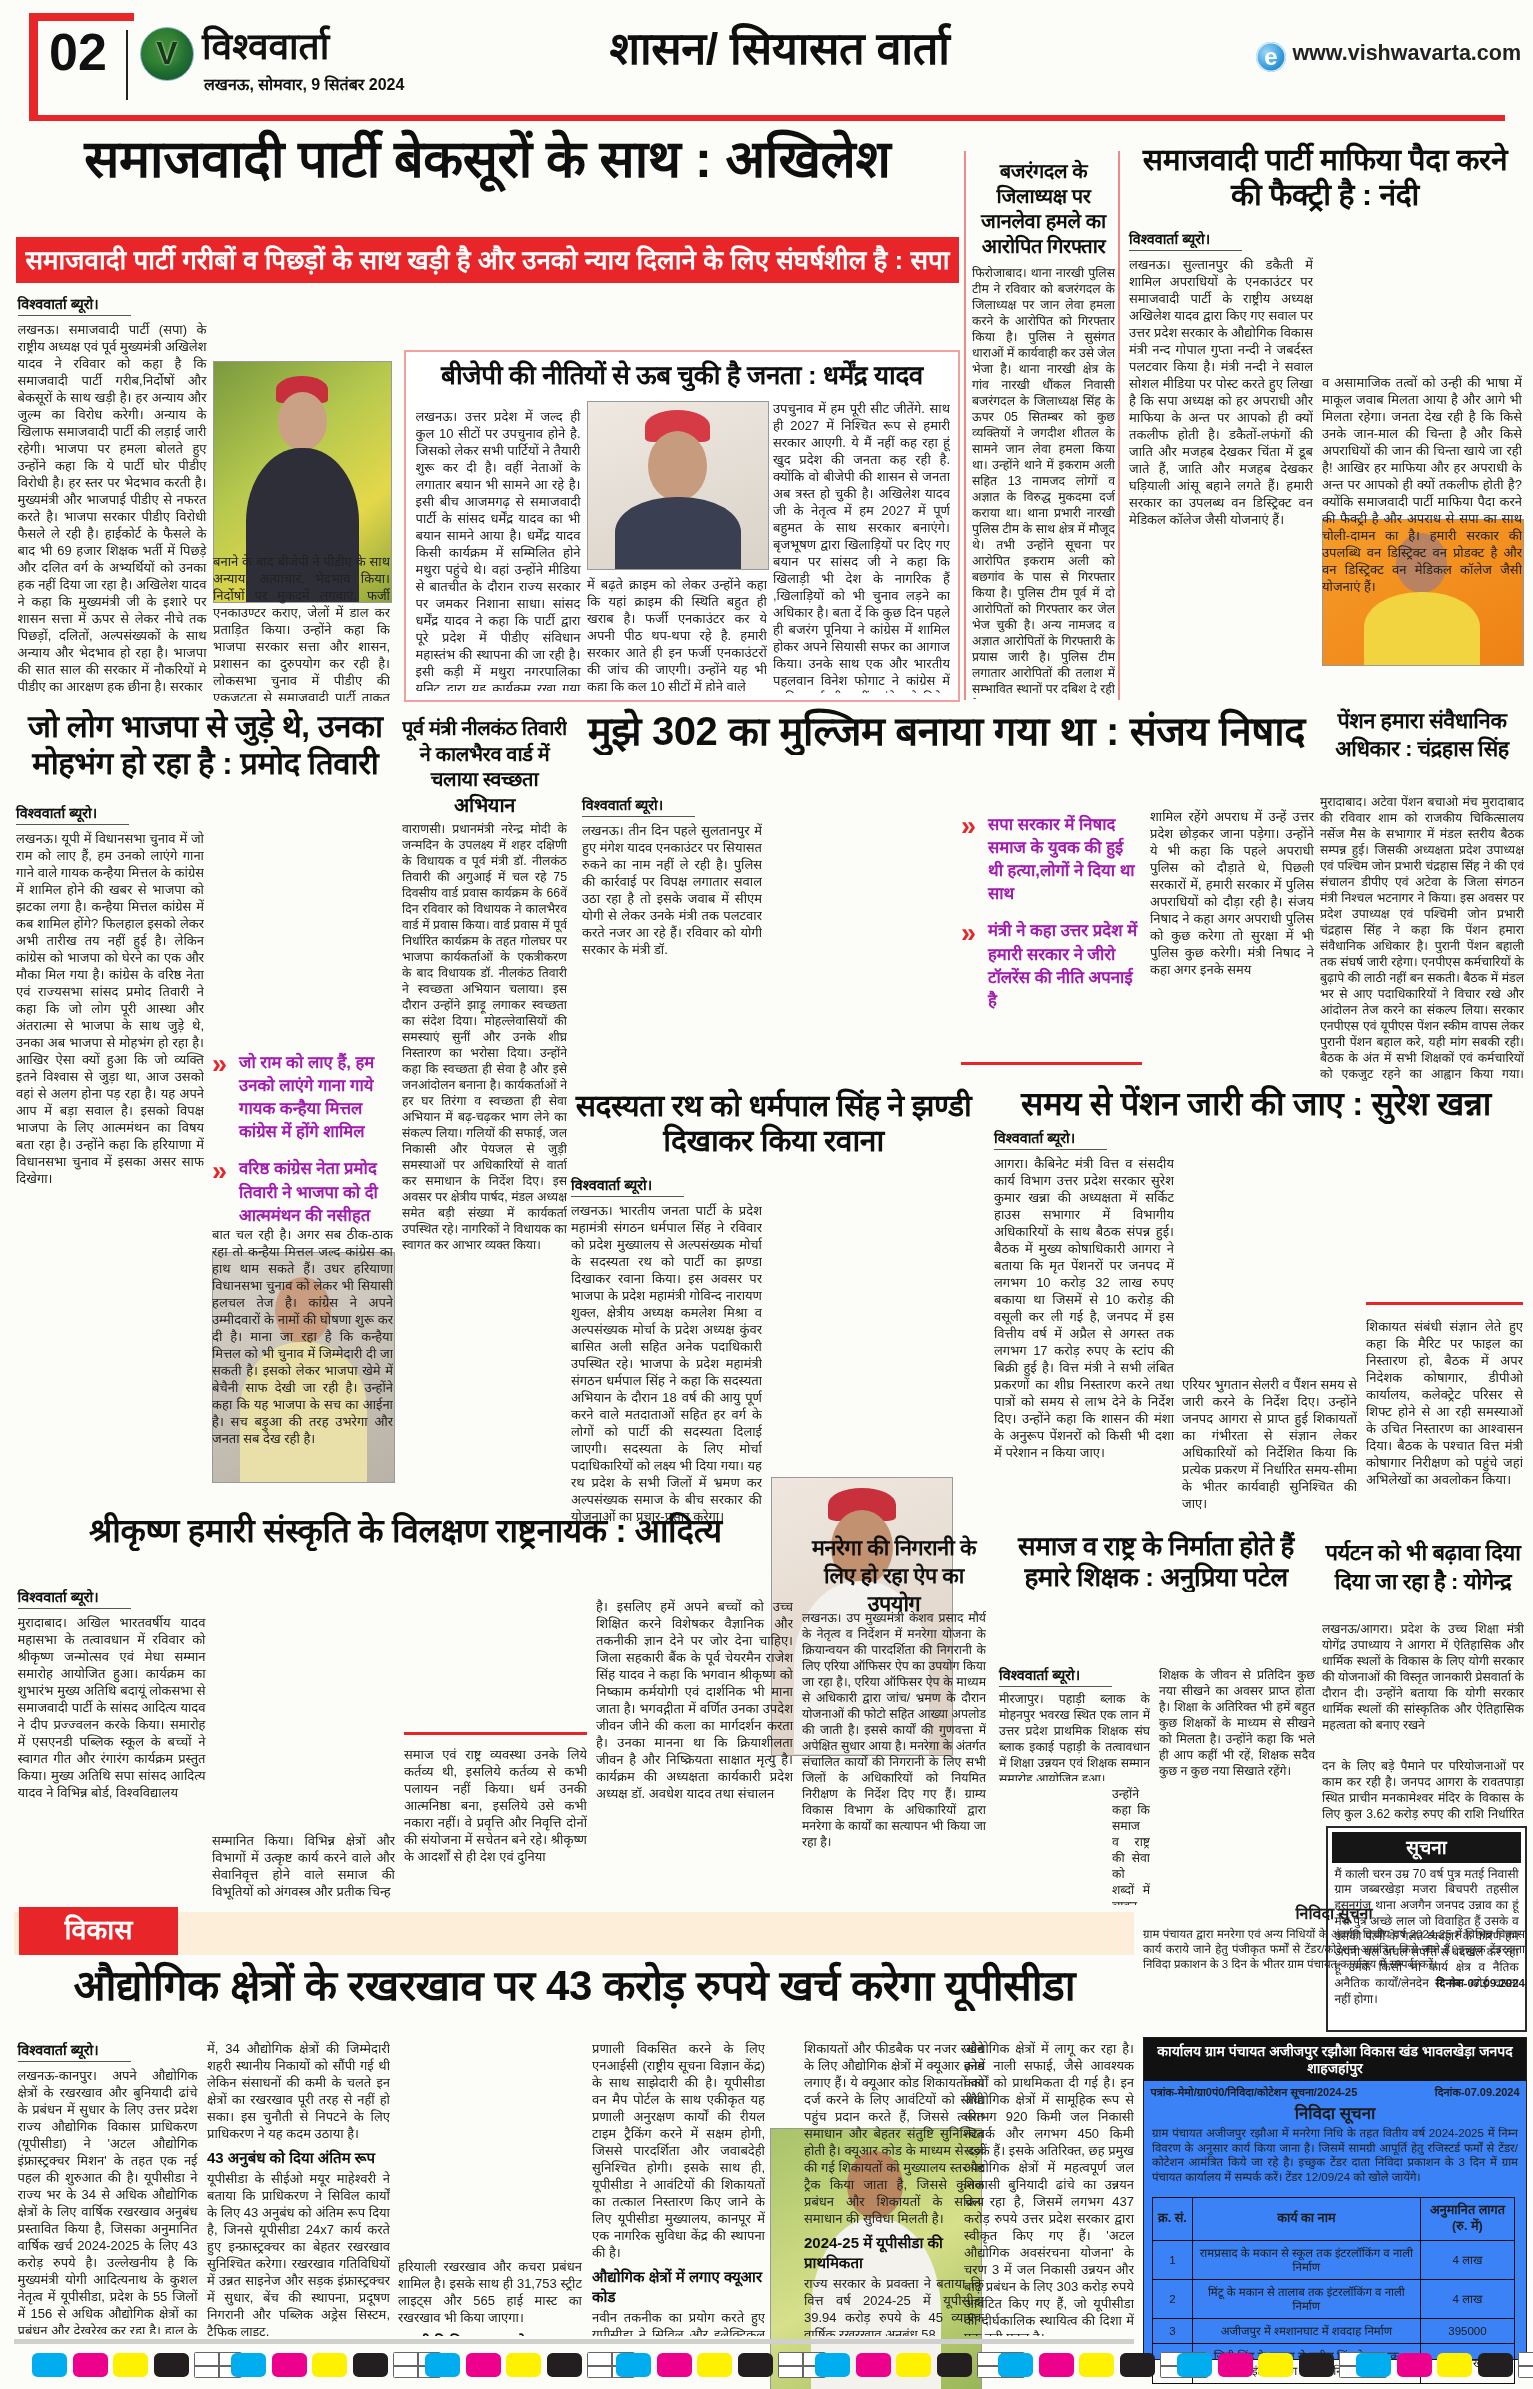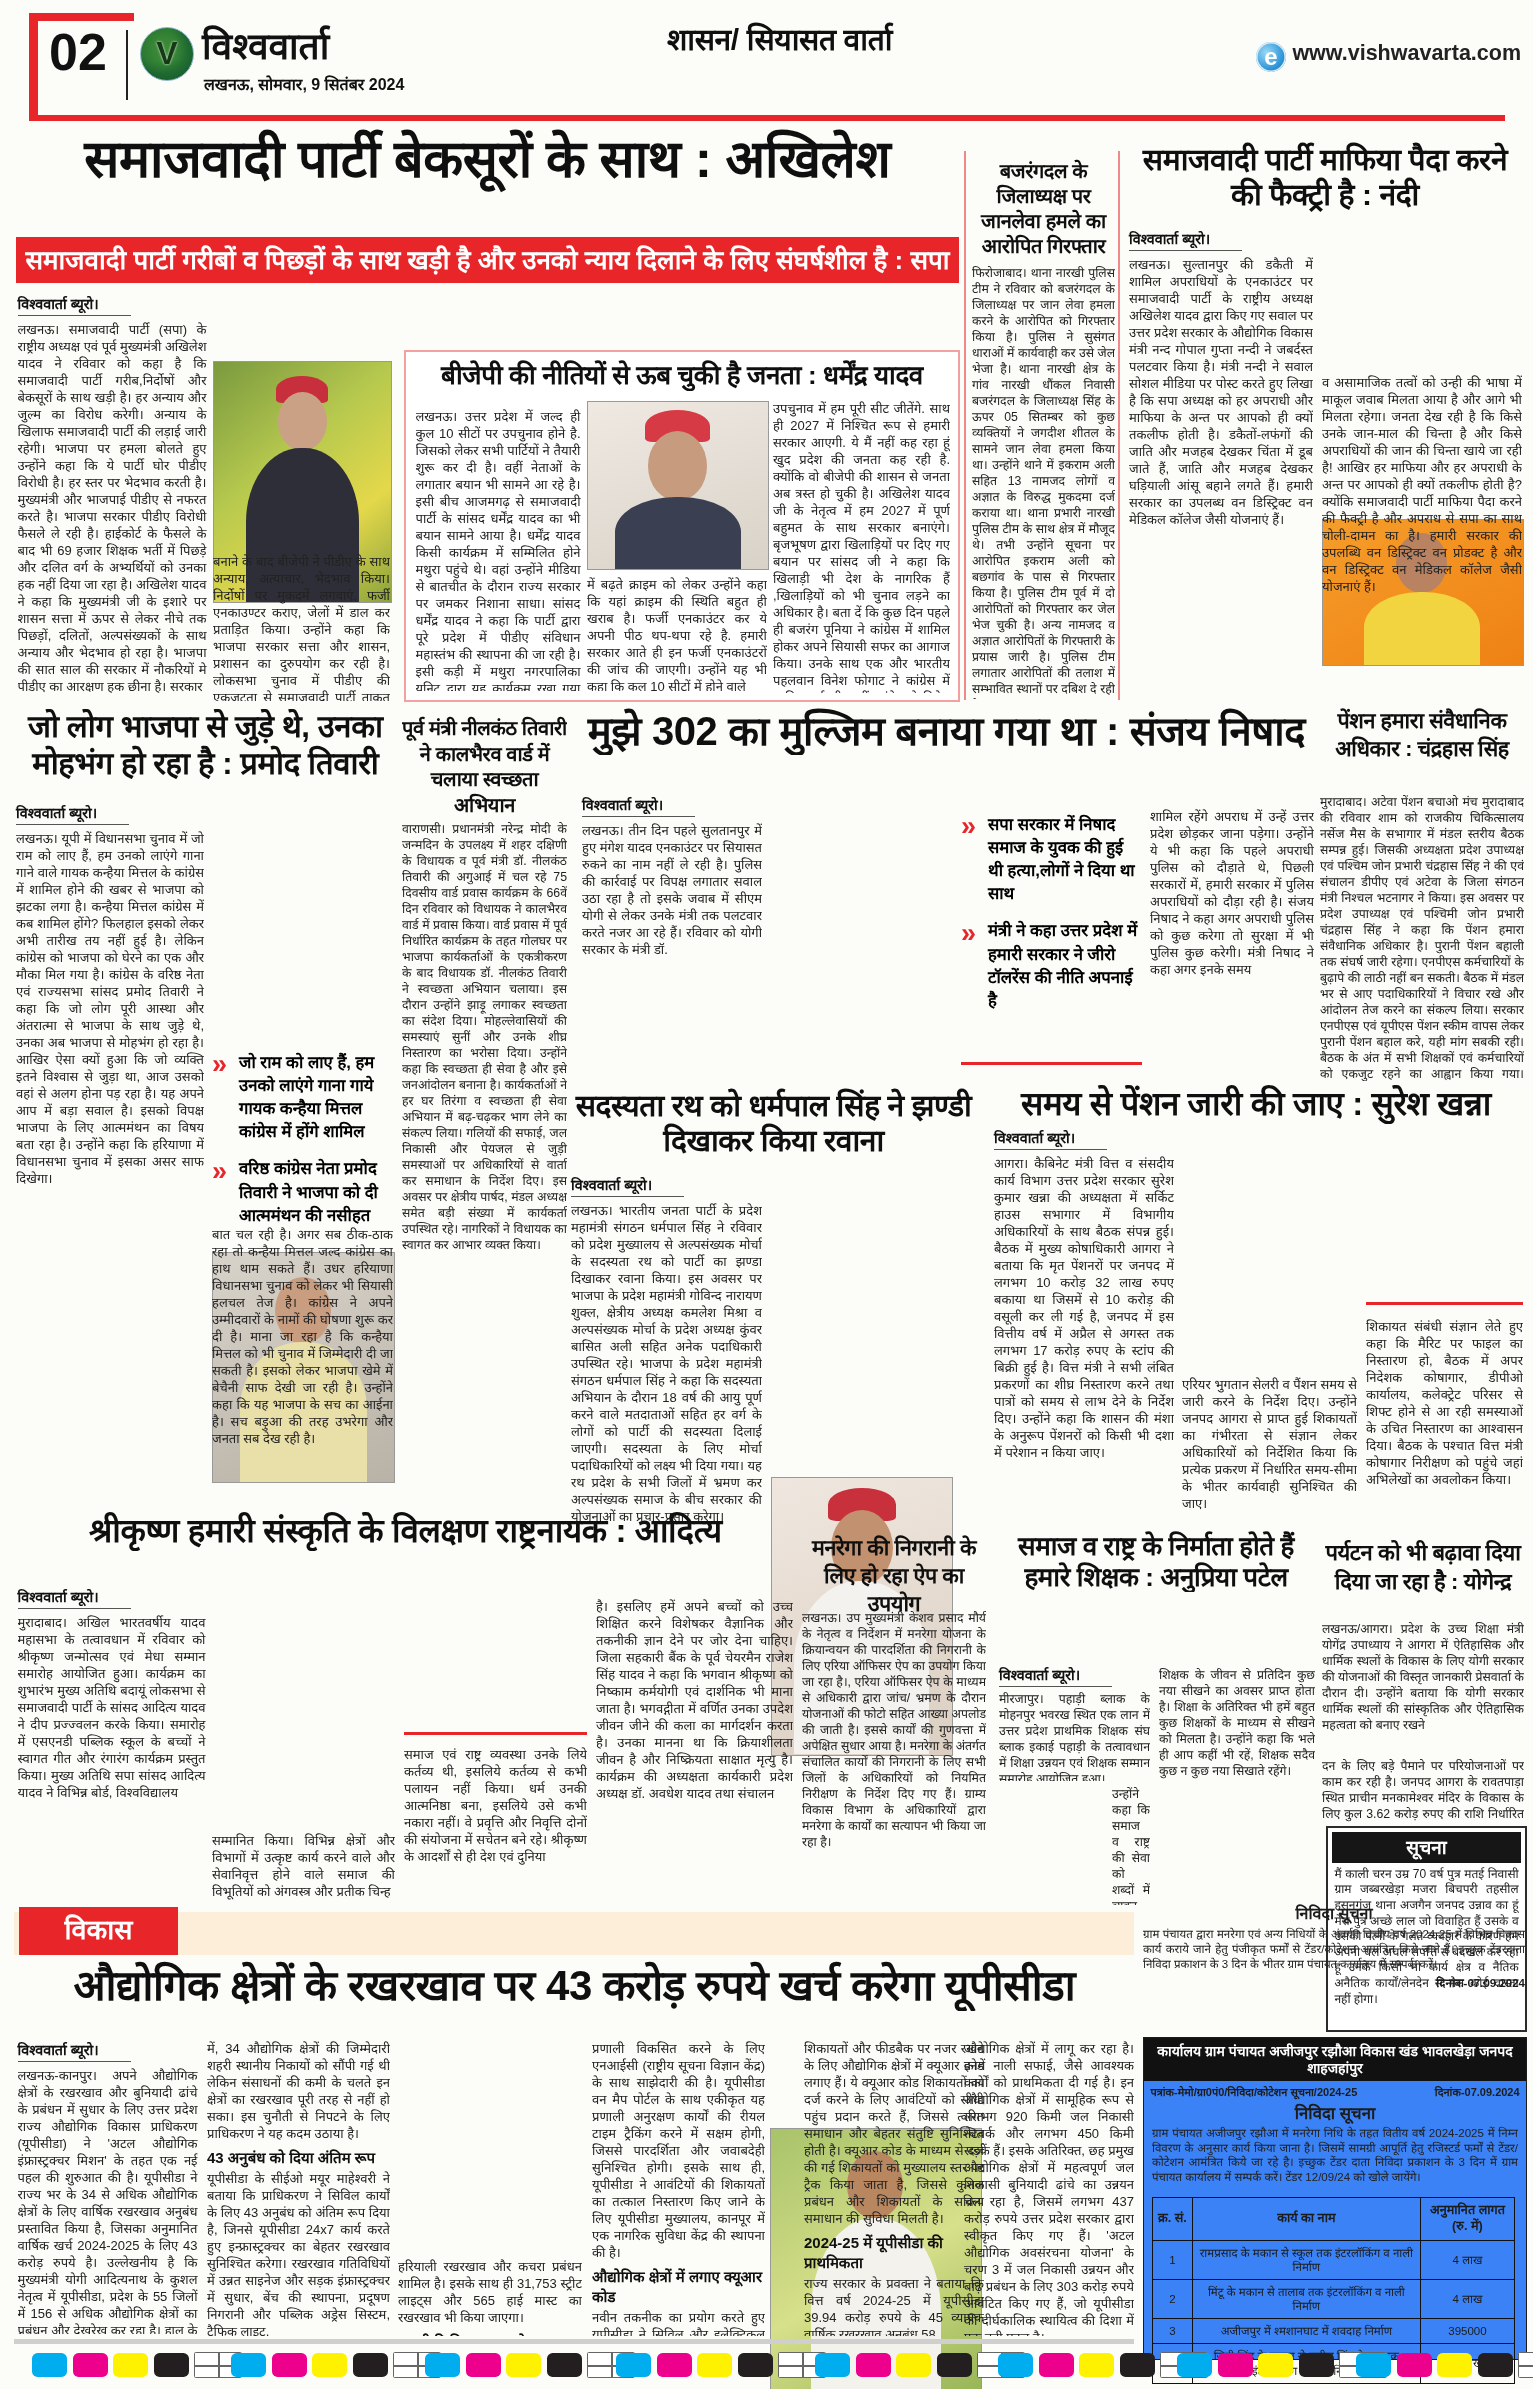--- a/index.html
+++ b/index.html
@@ -11,21 +11,21 @@
   .headline{font-weight:800;color:#0f0f0f;text-align:center;line-height:1.18;letter-spacing:-0.4px;overflow:hidden}
   .byline{font-weight:700;font-size:14.3px;color:#111;border-bottom:1.6px solid #555;display:inline-block;padding:0 32px 2.4px 0}
   .redbar{background:#e8262a}
   .banner{background:#e8262a;color:#fff;font-weight:800;text-align:center;overflow:hidden}
   .boxed{border:2px solid #f2a0a0;background:#fff}
   .vrule{width:1.6px;background:#ef8a8a}
   .photo{position:relative;overflow:hidden;border:0.8px solid #999}
   .photo .head{position:absolute;border-radius:50%}
   .photo .torso{position:absolute;border-radius:48% 48% 0 0}
   .photo .cap{position:absolute;border-radius:50% 50% 12% 12%}
-  .quote-item{position:relative;padding-left:27px;font-weight:700;font-size:16.7px;line-height:1.38;color:#000000;margin-bottom:14.3px;text-align:left}
+  .quote-item{position:relative;padding-left:27px;font-weight:700;font-size:16.7px;line-height:1.38;color:#a21caf;margin-bottom:14.3px;text-align:left}
   .quote-item::before{content:"\00BB";position:absolute;left:0;top:-4.8px;color:#e8262a;font-size:27px;font-weight:800}
   .qrule{height:2.8px;background:#e8262a}
   .subhead{font-weight:800;font-size:15px;color:#101010;margin:4.8px 0 3.2px;text-align:left}
   .notice-box{border:2px solid #2b2b2b;background:#fff}
   .notice-title{background:#161616;color:#fff;font-weight:800;text-align:center}
   .tender{border:1.6px solid #1c1c1c;background:#3b82f6}
   .tender-head{background:#111;color:#fff;font-weight:800;text-align:center;font-size:14px;padding:4.8px 3.2px;line-height:1.2}
   table.tnd{border-collapse:collapse;width:100%;font-size:11.5px}
   table.tnd th,table.tnd td{border:1.4px solid #111;text-align:center;padding:4.8px 3.2px;line-height:1.25}
   table.tnd th{font-weight:800;font-size:12.7px}
@@ -53,21 +53,21 @@
 
   <div class="abs redbar" style="left:29px;top:12.7px;width:105px;height:8.7px"></div>
   <div class="abs redbar" style="left:29px;top:12.7px;width:8.7px;height:105px"></div>
   <div class="abs" style="left:49px;top:22px;font-size:52px;font-weight:700;color:#111">02</div>
   <div class="abs" style="left:126px;top:30px;width:2.4px;height:70px;background:#222"></div>
   <div class="abs globe" style="left:140px;top:27px">
       <span>V</span>
     </div>
   <div class="abs" style="left:202px;top:19px;font-size:37px;font-weight:800;color:#111">विश्ववार्ता</div>
   <div class="abs" style="left:204px;top:73px;font-size:16px;font-weight:700;color:#111">लखनऊ,   सोमवार, 9 सितंबर 2024</div>
-  <div class="abs headline" style="left:549px;top:22px;width:461px;font-size:30px">शासन/ सियासत वार्ता</div>
+  <div class="abs headline" style="left:549px;top:22px;width:461px;font-size:45px">शासन/ सियासत वार्ता</div>
   <div class="abs" style="left:1256px;top:41px;white-space:nowrap">
     <span class="ie-icon">e</span><span style="font-size:21.5px;font-weight:800;color:#222">www.vishwavarta.com</span>
   </div>
   <div class="abs redbar" style="left:29px;top:115px;width:1476px;height:6.4px"></div>
 
   <div class="abs headline" style="left:14.3px;top:129px;width:946px;font-size:52px;height:102px">समाजवादी पार्टी बेकसूरों के साथ : अखिलेश</div>
   <div class="abs banner" style="left:16px;top:237px;width:943px;height:46px;font-size:26px;line-height:46px">समाजवादी पार्टी गरीबों व पिछड़ों के साथ खड़ी है और उनको न्याय दिलाने के लिए संघर्षशील है : सपा</div>
   <div class="abs" style="left:17.5px;top:294px"><span class="byline">विश्ववार्ता ब्यूरो।</span></div>
   <div class="abs col" style="left:17.5px;top:321px;width:189px;height:380px">लखनऊ। समाजवादी पार्टी (सपा) के राष्ट्रीय अध्यक्ष एवं पूर्व मुख्यमंत्री अखिलेश यादव ने रविवार को कहा है कि समाजवादी पार्टी गरीब,निर्दोषों और बेकसूरों के साथ खड़ी है। हर अन्याय और जुल्म का विरोध करेगी। अन्याय के खिलाफ समाजवादी पार्टी की लड़ाई जारी रहेगी। भाजपा पर हमला बोलते हुए उन्होंने कहा कि ये पार्टी घोर पीडीए विरोधी है। हर स्तर पर भेदभाव करती है। मुख्यमंत्री और भाजपाई पीडीए से नफरत करते है। भाजपा सरकार पीडीए विरोधी फैसले ले रही है। हाईकोर्ट के फैसले के बाद भी 69 हजार शिक्षक भर्ती में पिछड़े और दलित वर्ग के अभ्यर्थियों को उनका हक नहीं दिया जा रहा है। अखिलेश यादव ने कहा कि मुख्यमंत्री जी के इशारे पर शासन सत्ता में ऊपर से लेकर नीचे तक पिछड़ों, दलितों, अल्पसंख्यकों के साथ अन्याय और भेदभाव हो रहा है। भाजपा की सात साल की सरकार में नौकरियों मे पीडीए का आरक्षण हक छीना है। सरकार</div>
   <div class="abs photo" style="left:213px;top:307px;width:177px;height:240px;background:linear-gradient(140deg,#7a9a3f,#b7c94e 40%,#e4d84a 70%,#8aa23c)">

